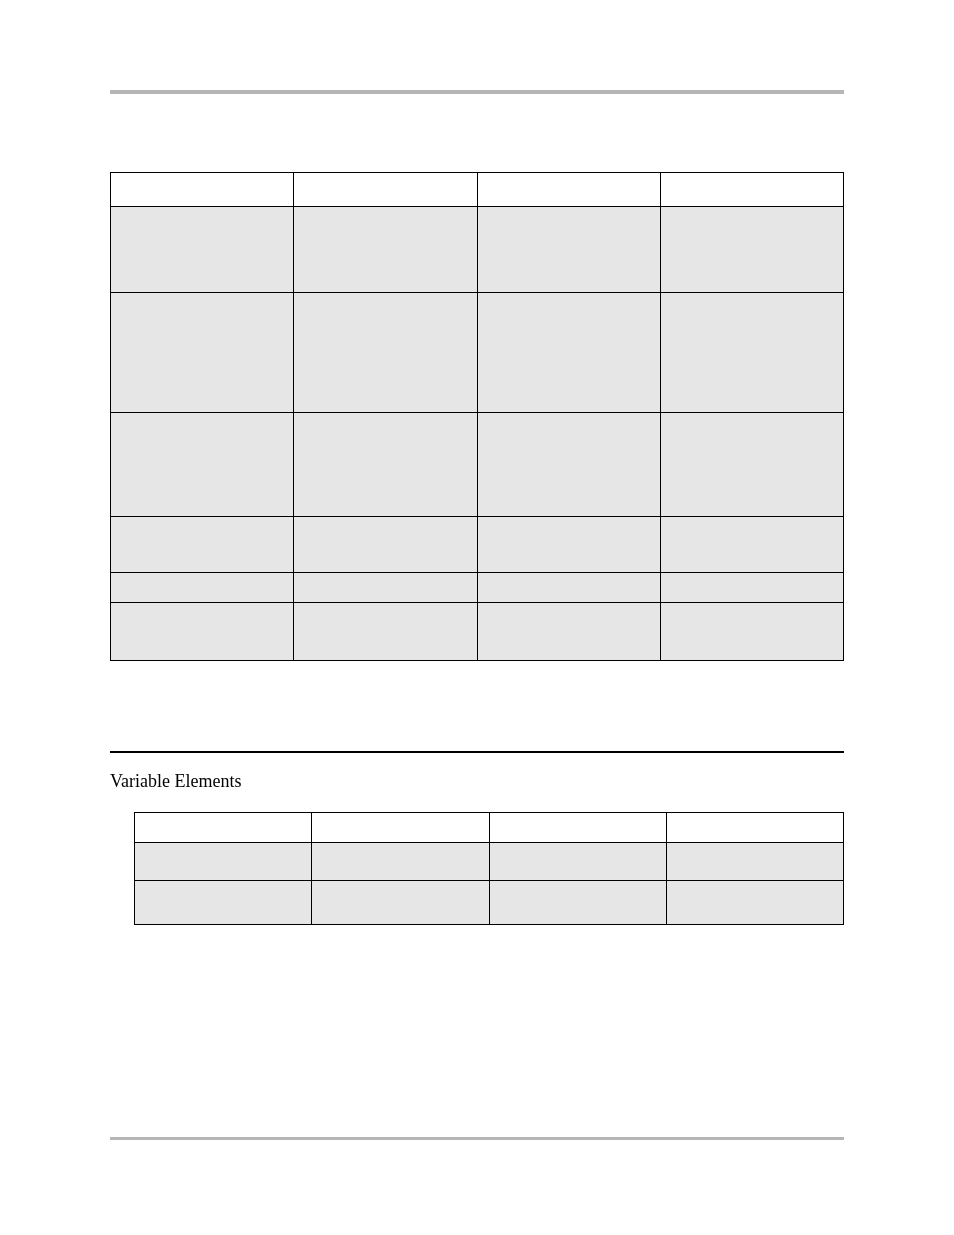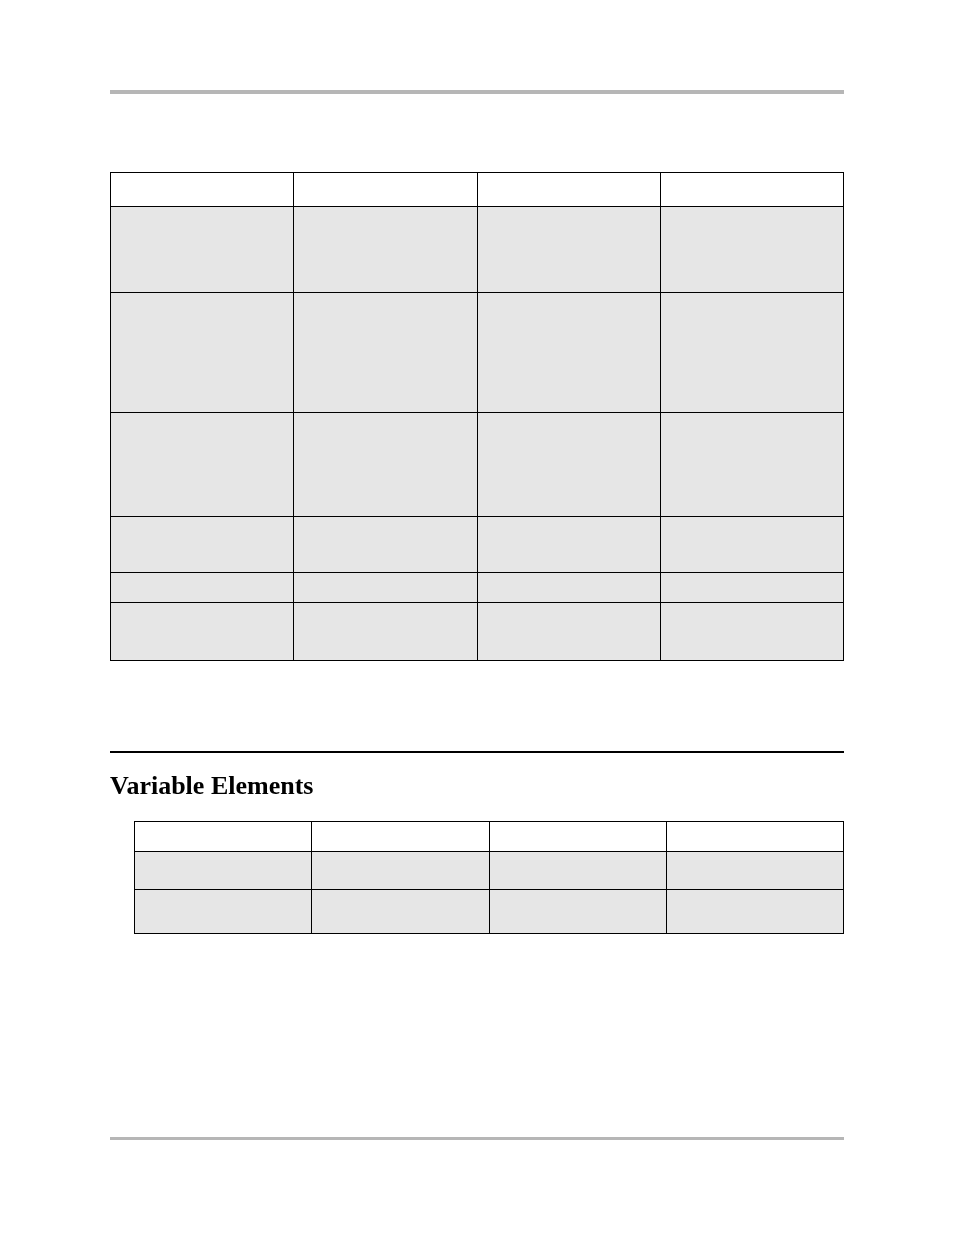--- a/index.html
+++ b/index.html
@@ -48,22 +48,22 @@
   .tbl1 .r2 td { height: 120px; }
   .tbl1 .r3 td { height: 104px; }
   .tbl1 .r4 td { height: 56px; }
   .tbl1 .r5 td { height: 30px; }
   .tbl1 .r6 td { height: 58px; }
   .tbl1 td { background: #e6e6e6; }
 
   .gap1 { height: 90px; }
 
   .section-title {
-    font-weight: bold;
-    font-size: 26px;
+    font-weight: normal;
+    font-size: 18px;
     margin: 0 0 20px 0;
   }
 
   .tbl2 { margin-left: 24px; width: calc(100% - 24px); }
   .tbl2 th { height: 30px; background: #fff; }
   .tbl2 .r1 td { height: 38px; }
   .tbl2 .r2 td { height: 44px; }
   .tbl2 td { background: #e6e6e6; }
 </style>
 </head>

